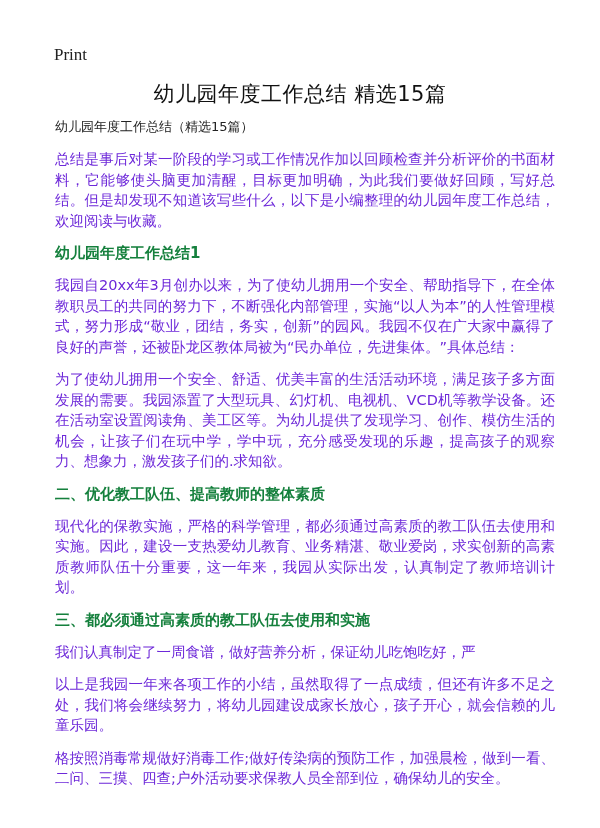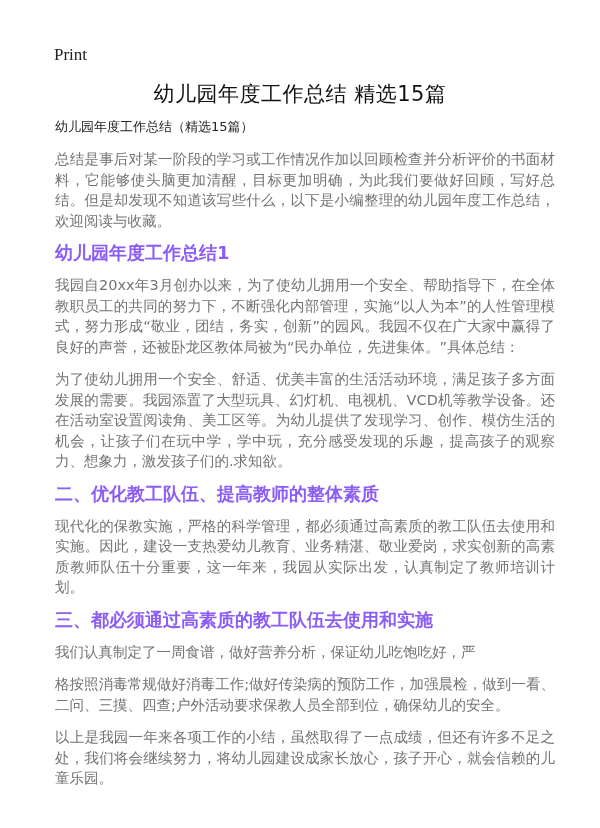--- a/index.html
+++ b/index.html
@@ -16,22 +16,22 @@
     }
     .doc-title {
       position: absolute; left: 0; width: 600px; top: 80px;
       text-align: center; font-size: 21px; font-weight: normal; color: #111;
       margin: 0; letter-spacing: 0.5px;
     }
     .doc-content {
       position: absolute; left: 55px; top: 117px; width: 500px;
     }
     .subtitle { font-size: 13px; line-height: 20px; margin: 0 0 12px 0; color: #222; }
-    .para { font-size: 14.5px; line-height: 20.5px; margin: 0 0 12px 0; color: #737373; text-align: justify; }
-    .section-heading { font-size: 18px; line-height: 20px; font-weight: bold; margin: 0 0 12px 0; color: #8b5cf6; }
+    .para { font-size: 14.5px; line-height: 20.5px; margin: 0 0 12px 0; color: #6d28d9; text-align: justify; }
+    .section-heading { font-size: 15px; line-height: 20px; font-weight: bold; margin: 0 0 12px 0; color: #15803d; }
   </style>
 </head>
 <body>
 
 <div class="page">
   <div class="print-label">Print</div>
 
   <h1 class="doc-title">幼儿园年度工作总结 精选15篇</h1>
 
   <div class="doc-content">
@@ -41,17 +41,17 @@
     <h2 class="section-heading">幼儿园年度工作总结1</h2>
     <p class="para">我园自20xx年3月创办以来，为了使幼儿拥用一个安全、帮助指导下，在全体教职员工的共同的努力下，不断强化内部管理，实施“以人为本”的人性管理模式，努力形成“敬业，团结，务实，创新”的园风。我园不仅在广大家中赢得了良好的声誉，还被卧龙区教体局被为“民办单位，先进集体。”具体总结：</p>
 
     <p class="para">为了使幼儿拥用一个安全、舒适、优美丰富的生活活动环境，满足孩子多方面发展的需要。我园添置了大型玩具、幻灯机、电视机、VCD机等教学设备。还在活动室设置阅读角、美工区等。为幼儿提供了发现学习、创作、模仿生活的机会，让孩子们在玩中学，学中玩，充分感受发现的乐趣，提高孩子的观察力、想象力，激发孩子们的.求知欲。</p>
 
     <h3 class="section-heading">二、优化教工队伍、提高教师的整体素质</h3>
     <p class="para">现代化的保教实施，严格的科学管理，都必须通过高素质的教工队伍去使用和实施。因此，建设一支热爱幼儿教育、业务精湛、敬业爱岗，求实创新的高素质教师队伍十分重要，这一年来，我园从实际出发，认真制定了教师培训计划。</p>
 
     <h3 class="section-heading">三、都必须通过高素质的教工队伍去使用和实施</h3>
     <p class="para">我们认真制定了一周食谱，做好营养分析，保证幼儿吃饱吃好，严</p>
+    <p class="para">以上是我园一年来各项工作的小结，虽然取得了一点成绩，但还有许多不足之处，我们将会继续努力，将幼儿园建设成家长放心，孩子开心，就会信赖的儿童乐园。</p>
     <p class="para">格按照消毒常规做好消毒工作;做好传染病的预防工作，加强晨检，做到一看、二问、三摸、四查;户外活动要求保教人员全部到位，确保幼儿的安全。</p>
-    <p class="para">以上是我园一年来各项工作的小结，虽然取得了一点成绩，但还有许多不足之处，我们将会继续努力，将幼儿园建设成家长放心，孩子开心，就会信赖的儿童乐园。</p>
 
   </div>
 </div>
 
 </body></html>

